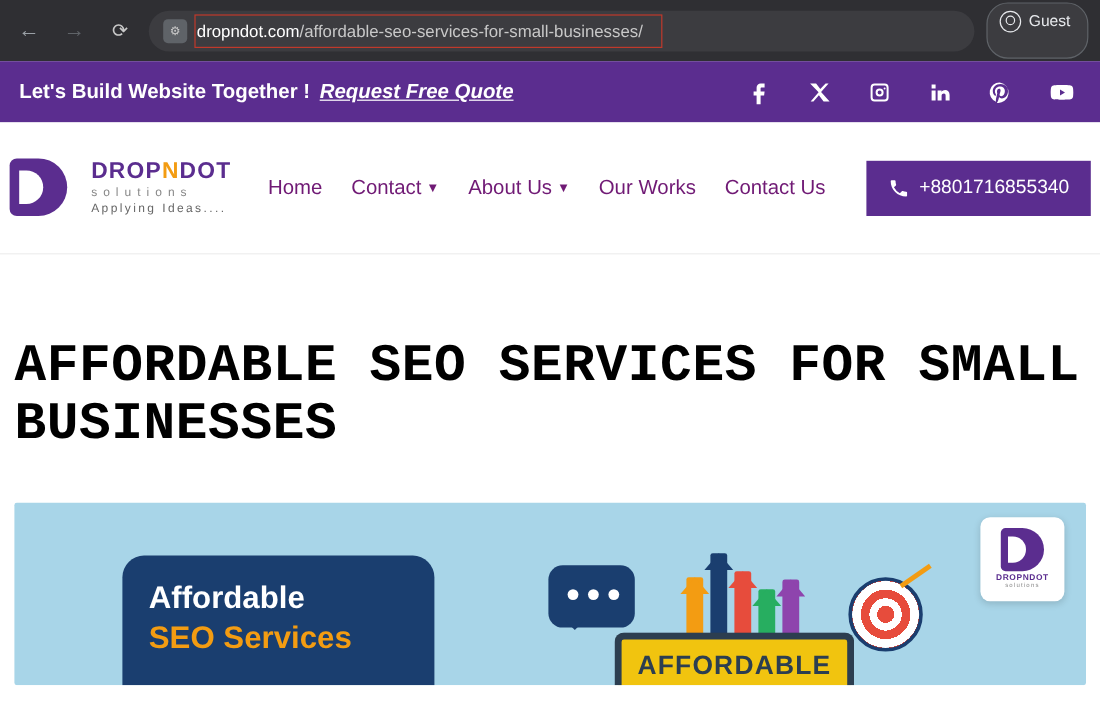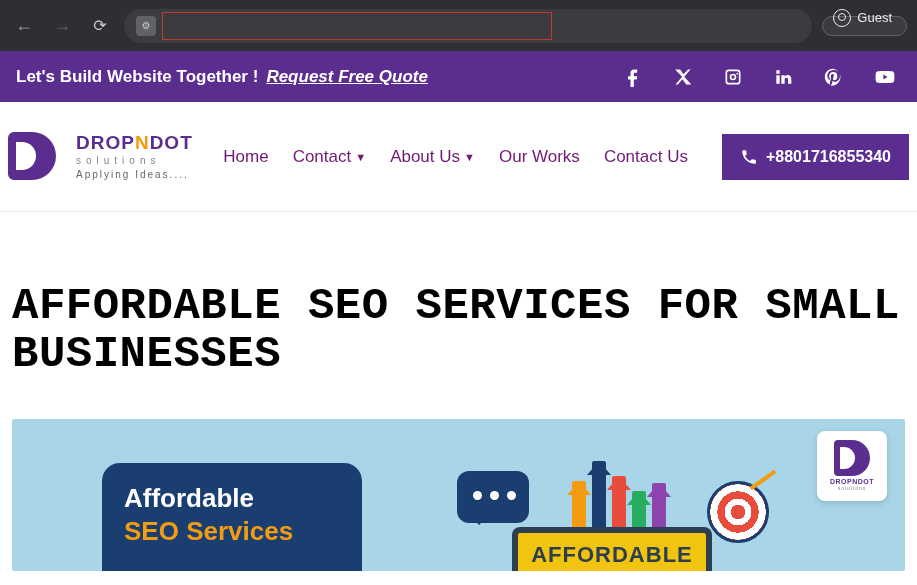--- a/index.html
+++ b/index.html
@@ -8,21 +8,21 @@
 
 .browser-bar { background: #2f2f33; height: 51px; display: flex; align-items: center; padding: 0 10px; gap: 10px; }
 .nav-arrow { color: #9aa0a6; font-size: 18px; width: 28px; text-align: center; cursor: pointer; }
 .nav-arrow.disabled { color: #5f6368; }
 .reload { color: #c8c8c8; font-size: 16px; width: 28px; text-align: center; cursor: pointer; }
 .url-bar { flex: 1; background: #3c3c40; border-radius: 20px; height: 34px; display: flex; align-items: center; padding: 0 12px; gap: 8px; position: relative; }
 .url-icon { width: 20px; height: 20px; background: #5f6368; border-radius: 4px; display: flex; align-items: center; justify-content: center; font-size: 10px; color: #c8c8c8; }
 .url-text { color: #c8c8c8; font-size: 14px; }
 .url-text .domain { color: #fff; }
 .url-highlight { position: absolute; left: 38px; top: 3px; width: 390px; height: 28px; border: 1.5px solid #c0392b; pointer-events: none; }
-.guest-btn { background: #3c3c40; border: 1px solid #5f6368; border-radius: 18px; height: 20px; padding: 0 14px 16px 10px; display: flex; align-items: center; gap: 6px; color: #e8eaed; font-size: 13px; cursor: pointer; }
+.guest-btn { background: #3c3c40; border: 1px solid #5f6368; border-radius: 18px; height: 47px; padding: 0 14px 16px 10px; display: flex; align-items: center; gap: 6px; color: #e8eaed; font-size: 13px; cursor: pointer; }
 .guest-icon { width: 18px; height: 18px; border: 1.5px solid #e8eaed; border-radius: 50%; display: flex; align-items: center; justify-content: center; }
 .guest-icon::before { content: ""; width: 6px; height: 6px; border: 1.5px solid #e8eaed; border-radius: 50%; position: relative; top: -1px; }
 
 
 .top-bar { background: #5b2d8f; height: 51px; display: flex; align-items: center; padding: 0 16px; color: #fff; }
 .top-text { font-weight: 700; font-size: 17px; }
 .quote-link { font-weight: 700; font-size: 17px; text-decoration: underline; margin-left: 8px; cursor: pointer; font-style: italic; }
 .social-icons { margin-left: auto; display: flex; gap: 30px; align-items: center; padding-right: 4px; }
 .social-icons svg { width: 20px; height: 20px; fill: #fff; cursor: pointer; }
 
@@ -34,21 +34,21 @@
 .logo-d::before { content: ""; position: absolute; left: 8px; top: 10px; width: 20px; height: 28px; background: #fff; border-radius: 0 14px 14px 0; }
 .logo-shadow { width: 48px; height: 48px; background: #d0cfcf; border-radius: 6px 24px 24px 6px; position: absolute; left: 8px; top: 10px; z-index: -1; }
 .logo-text { line-height: 1.2; }
 .logo-title { font-size: 19px; font-weight: 700; letter-spacing: 1px; color: #5b2d8f; }
 .logo-title .n { color: #f39c12; }
 .logo-sub { font-size: 10px; letter-spacing: 5px; color: #888; text-transform: lowercase; }
 .logo-tag { font-size: 10px; letter-spacing: 2px; color: #666; margin-top: 2px; }
 .nav { margin-left: auto; display: flex; align-items: center; gap: 24px; }
 .nav-item { font-size: 17px; font-weight: 500; color: #701a75; cursor: pointer; display: flex; align-items: center; gap: 4px; }
 .chev { font-size: 11px; }
-.phone-btn { background: #5b2d8f; color: #fff; padding: 14px 18px; font-size: 16px; font-weight: 700; display: flex; align-items: center; gap: 8px; cursor: pointer; margin-left: 10px; }
+.phone-btn { background: #5b2d8f; color: #fff; padding: 14px 18px; font-size: 16px; font-weight: 400; display: flex; align-items: center; gap: 8px; cursor: pointer; margin-left: 10px; }
 .phone-btn svg { width: 18px; height: 18px; fill: #fff; }
 
 
 .content { padding: 70px 12px 0; }
 .page-title { font-size: 44px; font-weight: 800; letter-spacing: 0.5px; color: #000000; line-height: 1.1; font-family: Liberation Mono, monospace; }
 
 
 .hero { margin: 40px 12px 0; background: #a8d5e8; height: 152px; position: relative; overflow: hidden; border-radius: 2px; }
 .hero-badge { position: absolute; right: 18px; top: 12px; width: 70px; height: 70px; background: #fff; border-radius: 8px; display: flex; flex-direction: column; align-items: center; justify-content: center; box-shadow: 0 2px 6px rgba(0,0,0,0.15); }
 .hero-badge-d { width: 36px; height: 36px; background: #5b2d8f; border-radius: 4px 18px 18px 4px; position: relative; }
@@ -77,20 +77,21 @@
 </style>
 </head>
 <body>
 
 <div class="browser-bar">
   <div class="nav-arrow">←</div>
   <div class="nav-arrow disabled">→</div>
   <div class="reload">⟳</div>
   <div class="url-bar">
     <div class="url-icon">⚙</div>
+    <span class="url-text"><span class="domain">dropndot.com</span><span>/affordable-seo-services-for-small-businesses/</span></span>
     <div class="url-highlight"></div>
   </div>
   <div class="guest-btn">
     <span class="guest-icon"></span>
     <span>Guest</span>
   </div>
 </div>
 
 <div class="top-bar">
   <span class="top-text">Let's Build Website Together !</span>

